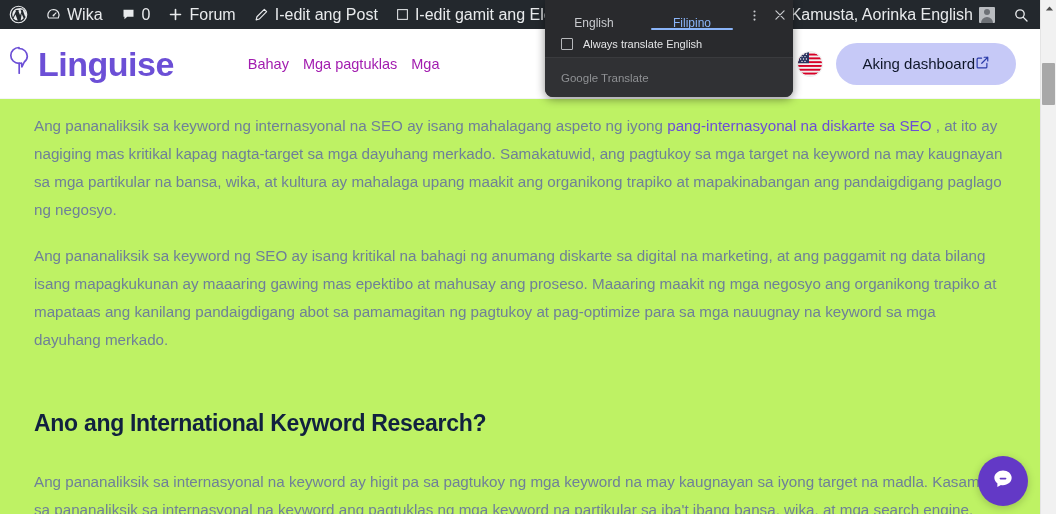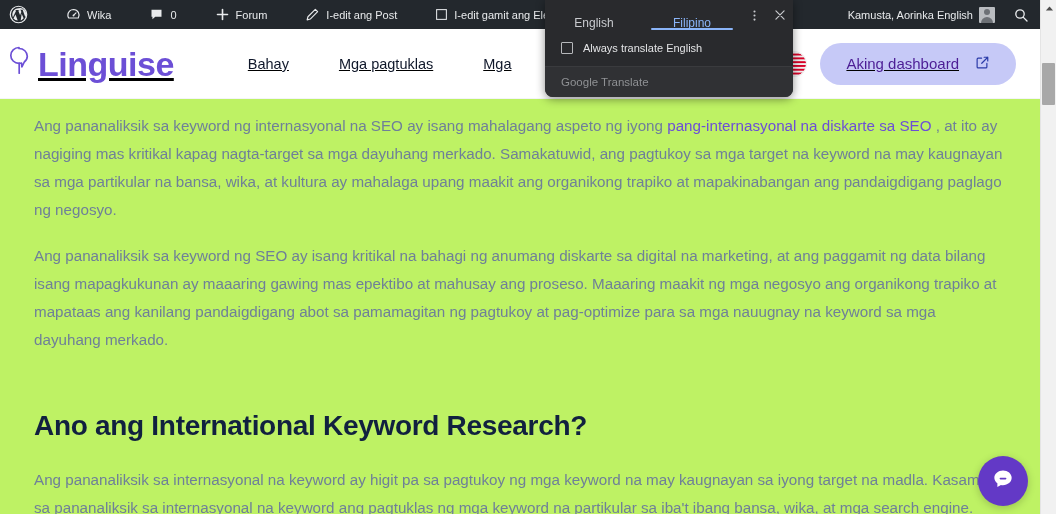--- a/index.html
+++ b/index.html
@@ -23,25 +23,24 @@
   
   #wp-admin-bar {
     position: absolute;
     top: 0; left: 0;
     width: 1040px;
     height: 29px;
     background: #23282d;
     display: flex;
     align-items: flex-start;
     color: #e8eaec;
-    font-size: 11px;
+    font-size: 16px;
     z-index: 30;
     white-space: nowrap;
     overflow: hidden;
-    gap: 20px;
   }
   .ab-item {
     display: flex;
     align-items: center;
     gap: 6px;
     height: 29px;
     padding: 0 9px;
     color: #e8eaec;
     text-decoration: none;
     cursor: pointer;
@@ -142,21 +141,21 @@
     border-radius: 1px;
     flex: none;
     cursor: pointer;
   }
   #gt-always-label {
     font-size: 11px;
     color: #e3e4e6;
     cursor: pointer;
   }
   #gt-footer {
-    height: 31px;
+    height: 40px;
     flex: none;
     background: #303134;
     display: flex;
     align-items: center;
     padding: 0 16px;
     font-size: 11.5px;
     color: #8f9194;
     border-top: 1px solid #3a3b3e;
   }
 
@@ -165,43 +164,42 @@
     position: absolute;
     top: 29px; left: 0;
     width: 1040px;
     height: 70px;
     background: #ffffff;
     display: flex;
     align-items: center;
     padding: 0 24px 0 6px;
     z-index: 20;
     border-bottom: 1px solid #f3f4f8;
-    text-decoration: underline;
   }
   #brand {
     display: flex;
     align-items: center;
     gap: 6px;
     cursor: pointer;
     flex: none;
   }
   #brand-name {
     font-size: 34px;
     font-weight: 700;
     color: #6c4fd6;
     letter-spacing: -0.5px;
     line-height: 1;
   }
   #main-nav {
     display: flex;
     align-items: center;
-    gap: 50px;
+    gap: 14px;
     margin-left: 74px;
     font-size: 14.5px;
-    color: #0f172a;
+    color: #a21caf;
     white-space: nowrap;
   }
   #main-nav .nav-link { cursor: pointer; }
   #header-right {
     margin-left: auto;
     display: flex;
     align-items: center;
     gap: 14px;
     flex: none;
   }
@@ -210,23 +208,23 @@
     border-radius: 50%;
     overflow: hidden;
     position: relative;
     cursor: pointer;
     flex: none;
     box-shadow: 0 0 0 1px rgba(0,0,0,0.07);
   }
   #dashboard-button {
     display: flex;
     align-items: center;
-    gap: 16px;
+    gap: 0;
     background: #c6c9f7;
-    color: #4c1d95;
+    color: #0f172a;
     font-size: 15px;
     font-weight: 500;
     padding: 12px 26px;
     border-radius: 26px;
     border: none;
     cursor: pointer;
     font-family: "Liberation Sans", sans-serif;
     white-space: nowrap;
   }
 
@@ -246,26 +244,26 @@
     color: #6f8098;
     margin-bottom: 18px;
     max-width: 975px;
   }
   .para a.inline-link {
     color: #6c4fd6;
     text-decoration: none;
     cursor: pointer;
   }
   #section-heading {
-    font-size: 28px;
+    font-size: 23px;
     font-weight: 700;
     color: #11213f;
     letter-spacing: -0.3px;
     margin-top: 56px;
-    margin-bottom: 24px;
+    margin-bottom: 31px;
   }
   #para-1 { margin-top: 13px; }
 
   
   #chat-widget {
     position: absolute;
     right: 28px;
     bottom: 8px;
     width: 50px; height: 50px;
     border-radius: 50%;

